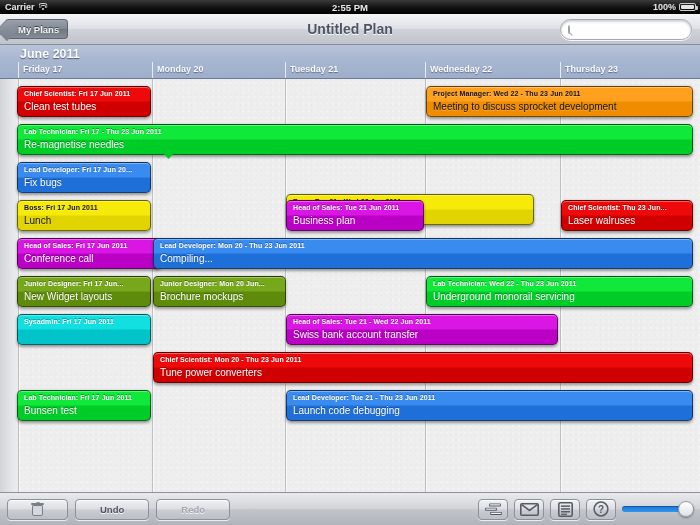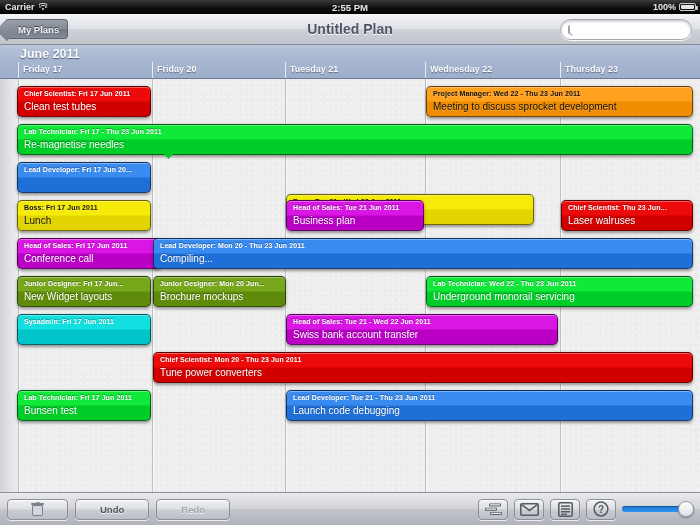--- a/index.html
+++ b/index.html
@@ -206,21 +206,21 @@
     <div class="searchbox">
       <span class="srch-ic"></span>
       <input class="srch-input" type="text" placeholder="" style="">
     </div>
   </div>
 
   <div class="datehdr">
     <div class="month">June 2011</div>
     <div id="day-cells">
         <div class="daycell" style="left: 18px; width: 134px;">Friday 17</div>
-        <div class="daycell" style="left: 152px; width: 133px;">Friday 20</div>
+        <div class="daycell" style="left: 152px; width: 133px;">Monday 20</div>
         <div class="daycell" style="left: 285px; width: 140px;">Tuesday 21</div>
         <div class="daycell" style="left: 425px; width: 135px;">Wednesday 22</div>
         <div class="daycell" style="left: 560px; width: 137px;">Thursday 23</div>
         <div class="hdr-div" style="left: 18px;"></div>
         <div class="hdr-div" style="left: 152px;"></div>
         <div class="hdr-div" style="left: 285px;"></div>
         <div class="hdr-div" style="left: 425px;"></div>
         <div class="hdr-div" style="left: 560px;"></div>
       </div>
   </div>
@@ -243,20 +243,21 @@
           <span class="meta">Project Manager: Wed 22 - Thu 23 Jun 2011</span>
           <span class="name">Meeting to discuss sprocket development</span>
         </div>
         <div class="bar light" style="left: 17px; top: 45px; width: 676px; background: linear-gradient(rgb(16, 232, 58) 0%, rgb(16, 232, 58) 48%, rgb(0, 204, 40) 52%, rgb(0, 204, 40) 100%);">
           <span class="meta">Lab Technician: Fri 17 - Thu 23 Jun 2011</span>
           <span class="name">Re-magnetise needles</span>
           <span class="notch" style="left: 145px; background: rgb(0, 204, 40);"></span>
         </div>
         <div class="bar light" style="left: 17px; top: 83px; width: 134px; background: linear-gradient(rgb(58, 139, 240) 0%, rgb(58, 139, 240) 48%, rgb(31, 111, 216) 52%, rgb(31, 111, 216) 100%);">
           <span class="meta">Lead Developer: Fri 17 Jun 20...</span>
+          <span class="name">Fix bugs</span>
         </div>
         <div class="bar dark" style="left: 286px; top: 83px; width: 248px; background: linear-gradient(rgb(246, 234, 8) 0%, rgb(246, 234, 8) 48%, rgb(226, 212, 0) 52%, rgb(226, 212, 0) 100%); margin-top: 32px;">
           <span class="meta">Boss: Tue 21 - Wed 22 Jun 2011</span>
           <span class="name">Feed sharks</span>
         </div>
         <div class="bar dark" style="left: 17px; top: 121px; width: 134px; background: linear-gradient(rgb(246, 234, 8) 0%, rgb(246, 234, 8) 48%, rgb(226, 212, 0) 52%, rgb(226, 212, 0) 100%);">
           <span class="meta">Boss: Fri 17 Jun 2011</span>
           <span class="name">Lunch</span>
         </div>
         <div class="bar light" style="left: 286px; top: 121px; width: 138px; background: linear-gradient(rgb(218, 22, 228) 0%, rgb(218, 22, 228) 48%, rgb(187, 0, 198) 52%, rgb(187, 0, 198) 100%);">

